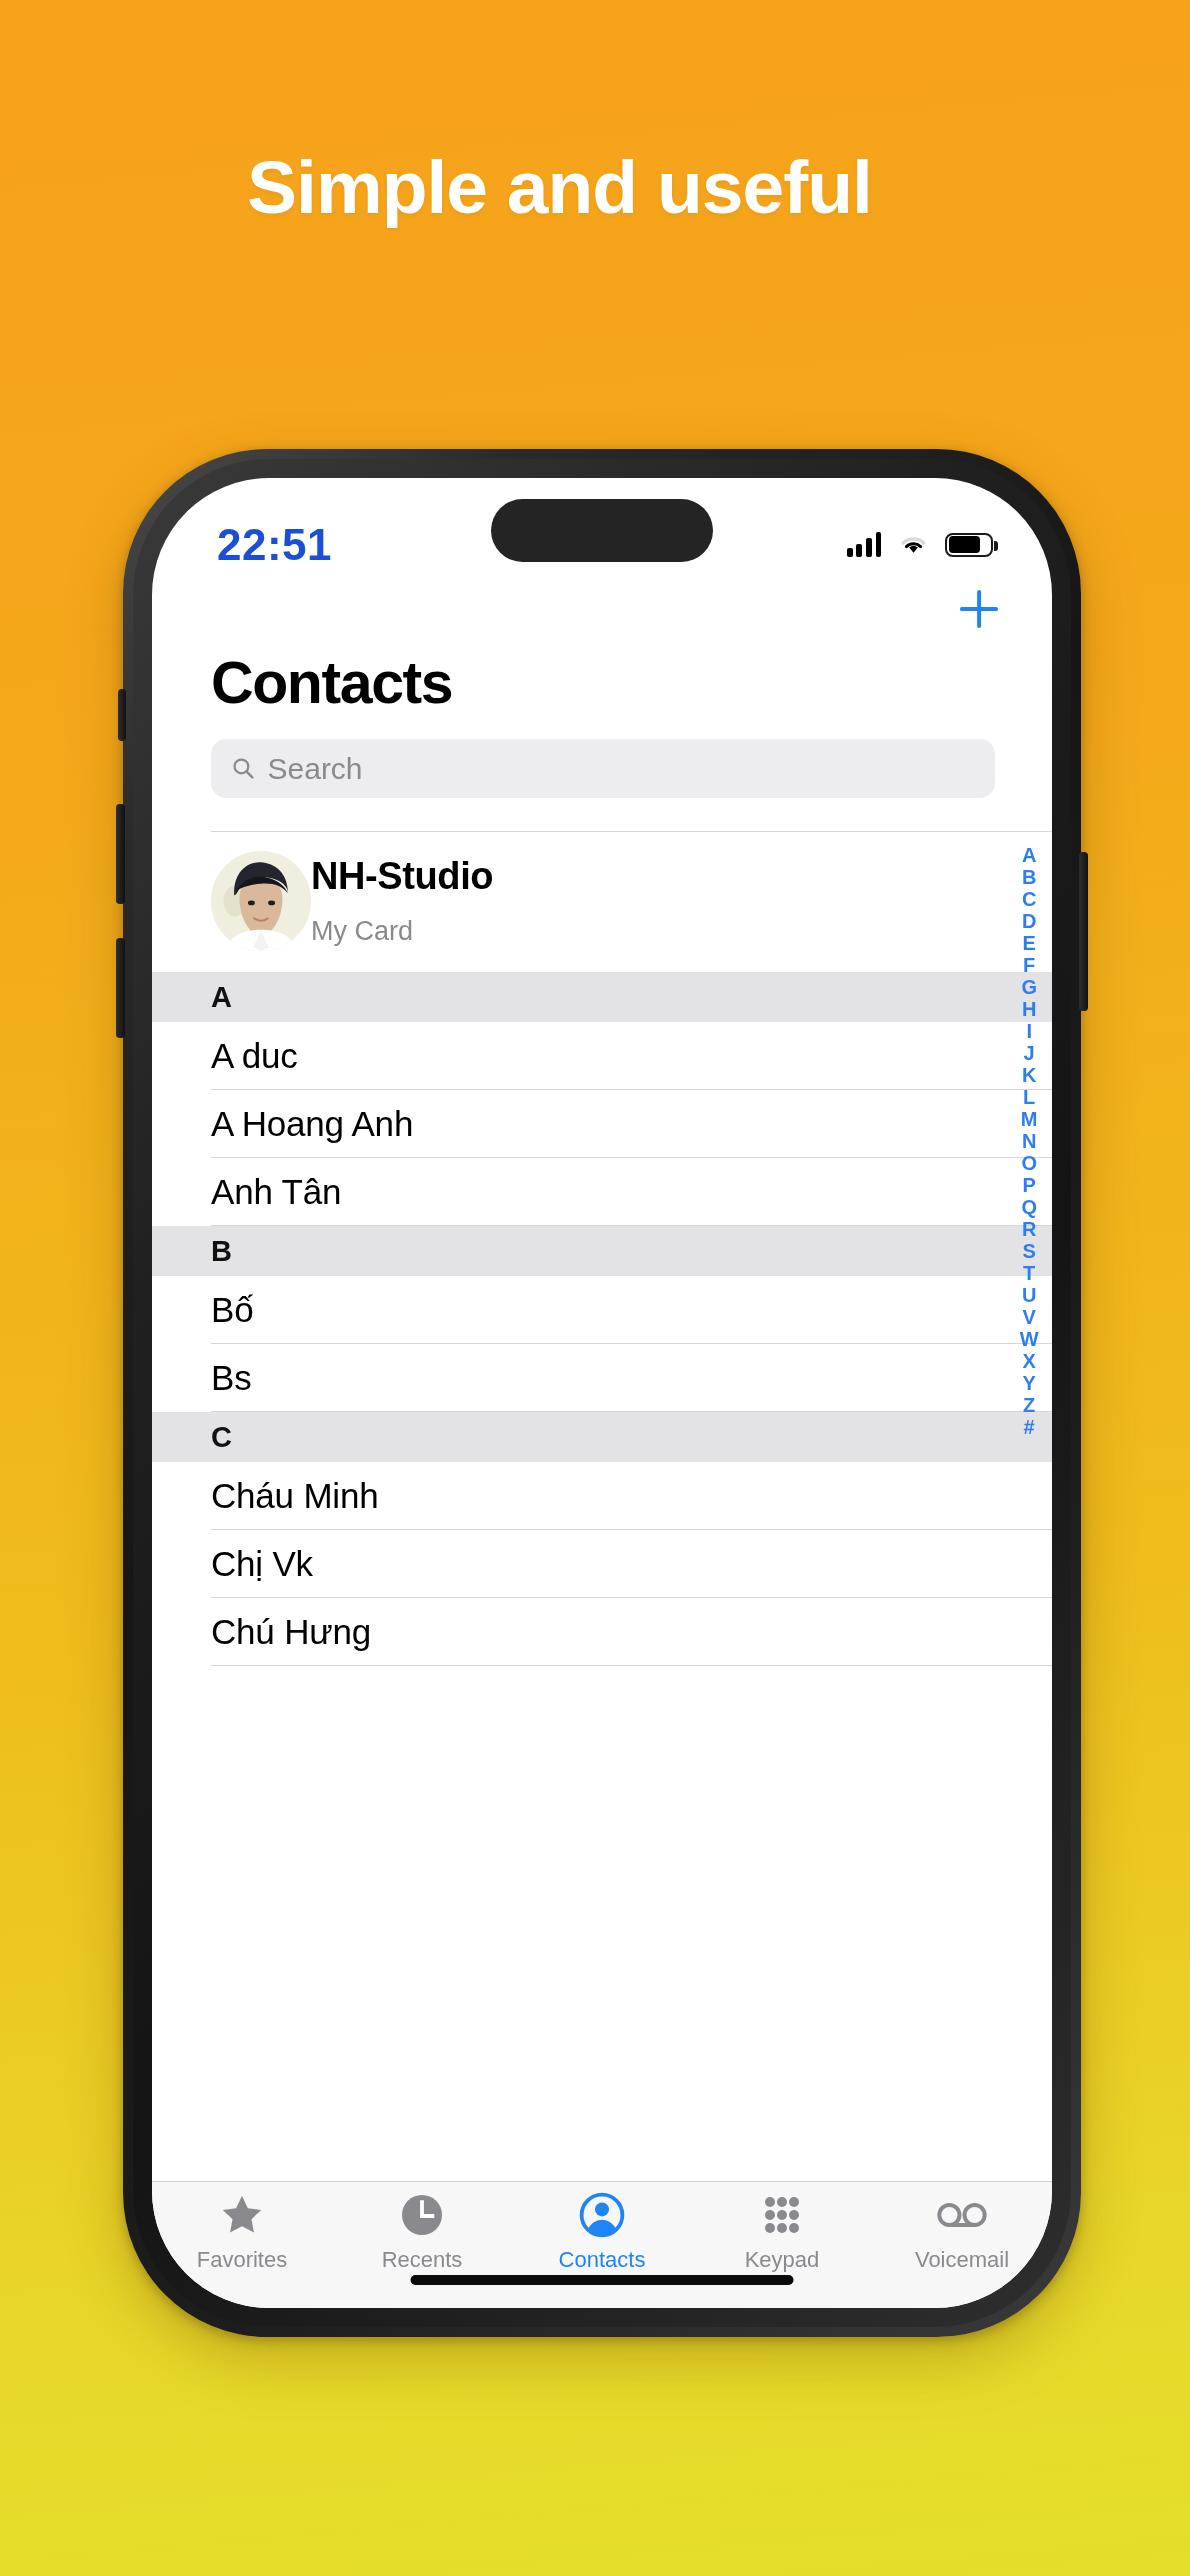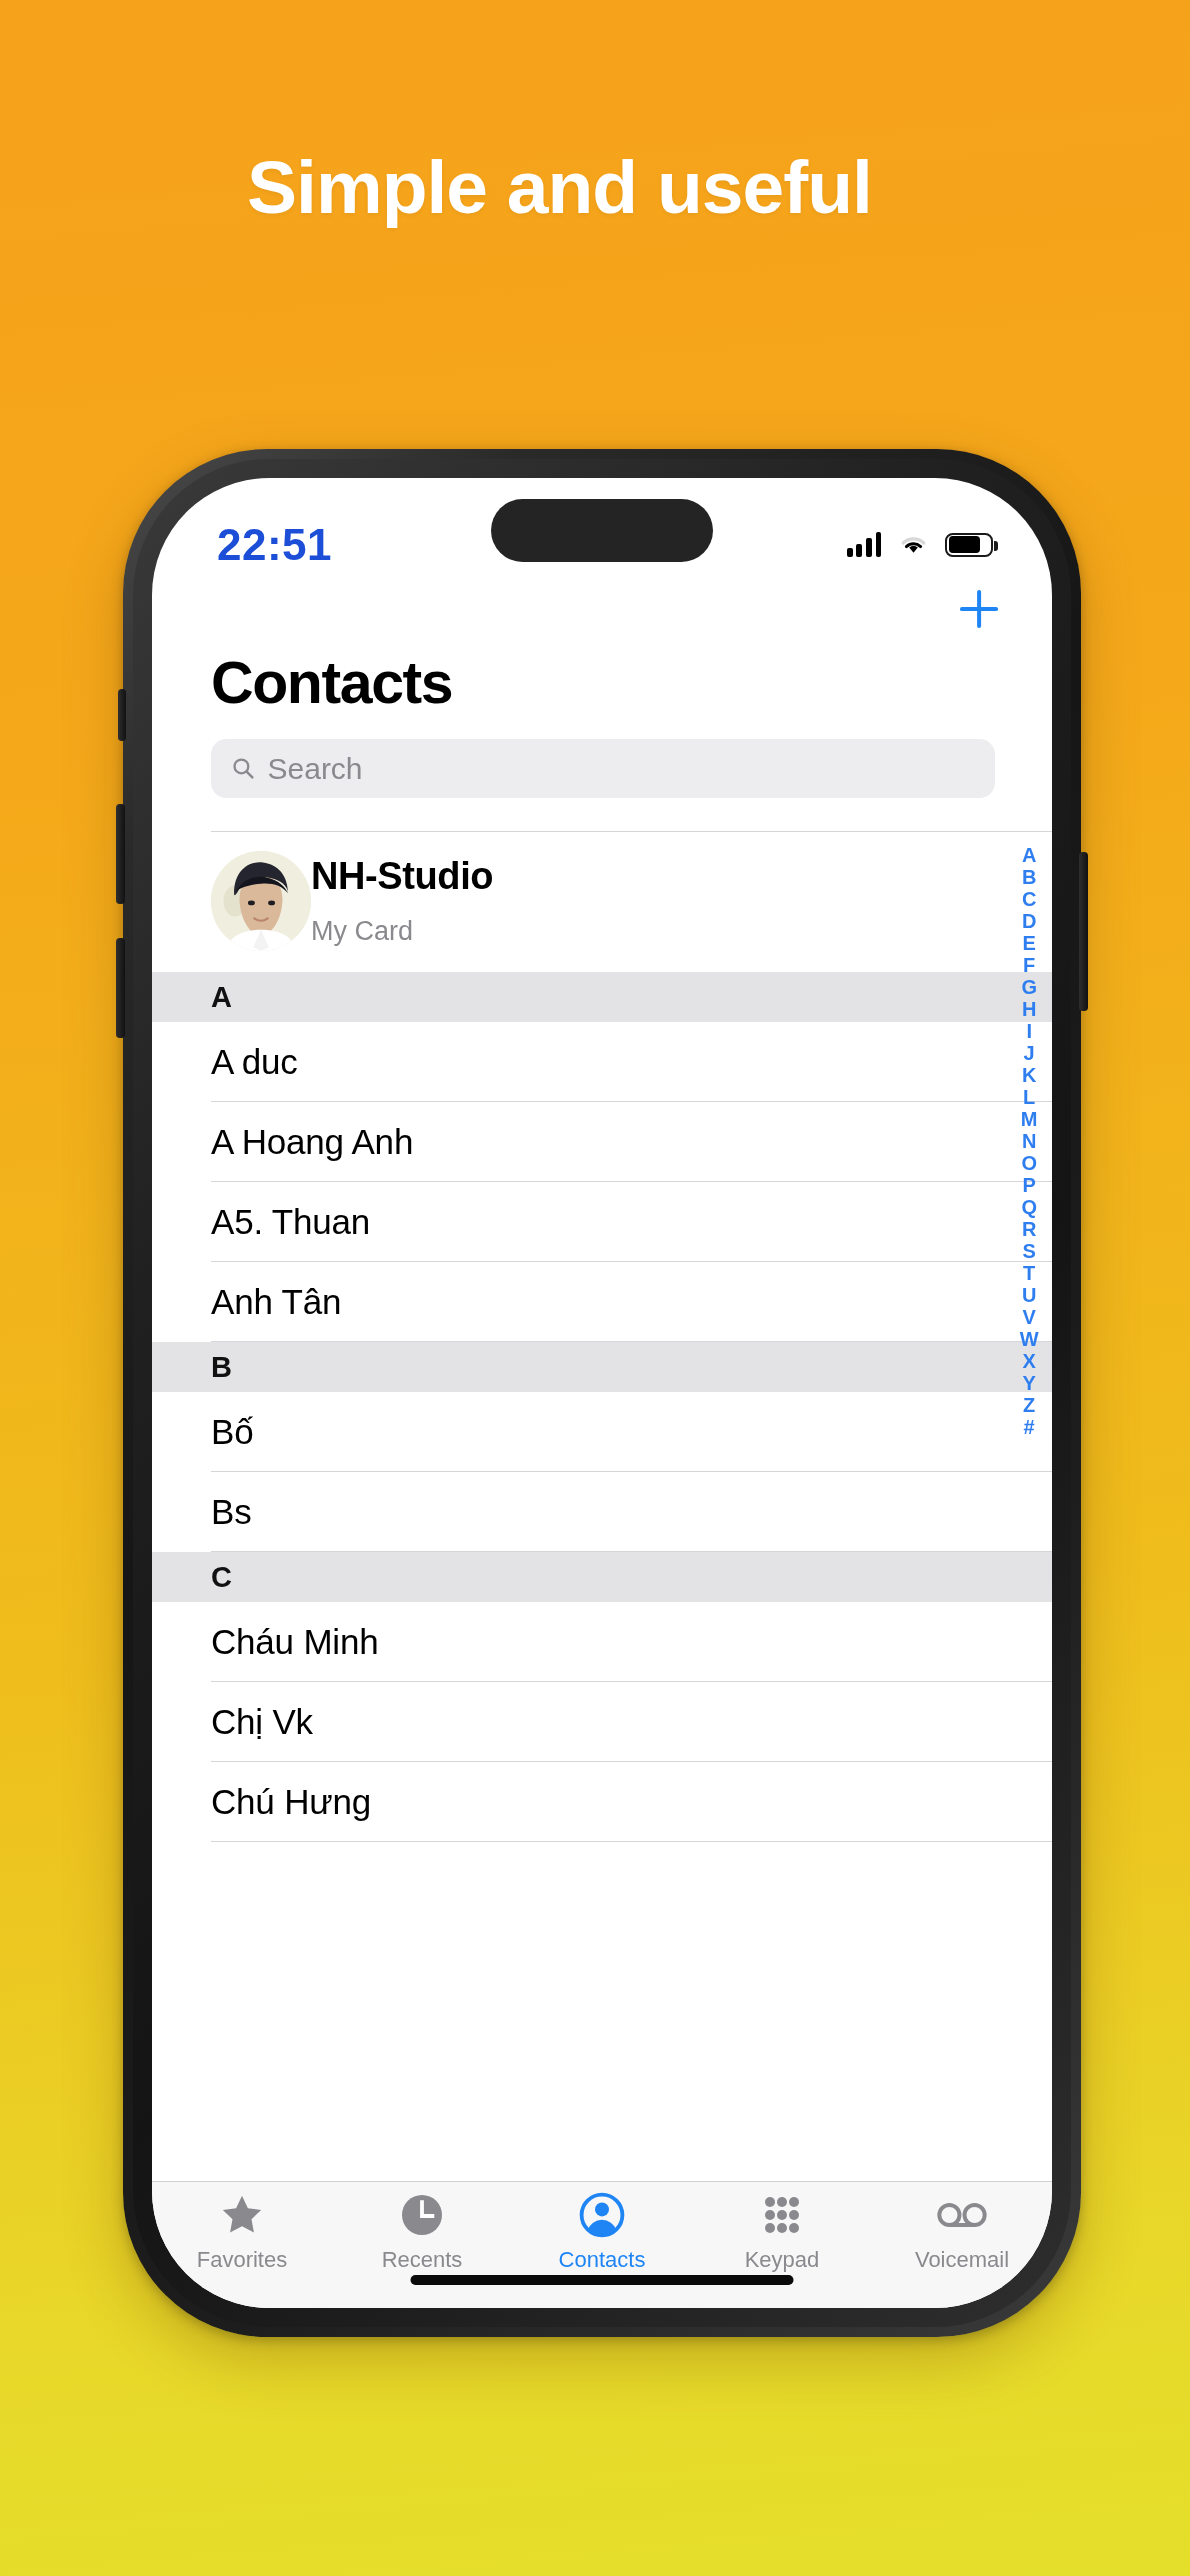--- a/index.html
+++ b/index.html
@@ -118,21 +118,21 @@
   .avatar .face{ position:absolute; inset:0; }
   .mycard-text .name{ font-size:38px; font-weight:bold; color:#000; letter-spacing:-0.4px; }
   .mycard-text .sub{ font-size:27px; color:#8a8a8e; margin-top:18px; }
 
   .sec-head{
     background:#e3e3e5; padding:9.6px 0 9.6px 59px;
     font-size:29px; font-weight:bold; color:#111; height:50px;
     display:flex; align-items:center;
   }
   .row{
-    height:80px; display:flex; align-items:center;
+    height:68px; display:flex; align-items:center;
     padding-left:59px; font-size:35px; color:#000; cursor:pointer;
     position:relative; letter-spacing:-0.2px;
   }
   .row::after{
     content:""; position:absolute; left:59px; right:0; bottom:0;
     height:1px; background:#d6d6d8;
   }
 
   
   .index{
@@ -233,21 +233,20 @@
           <div class="mycard-text">
             <div class="name">NH-Studio</div>
             <div class="sub">My Card</div>
           </div>
         </div>
 
         <div id="sections-host">
             <div class="sec-head">A</div>
             <div class="row">A duc</div>
             <div class="row">A Hoang Anh</div>
-            <div class="row">A5. Thuan</div>
             <div class="row">Anh Tân</div>
             <div class="sec-head">B</div>
             <div class="row">Bố</div>
             <div class="row">Bs</div>
             <div class="sec-head">C</div>
             <div class="row">Cháu Minh</div>
             <div class="row">Chị Vk</div>
             <div class="row">Chú Hưng</div>
           </div>
       </div>

